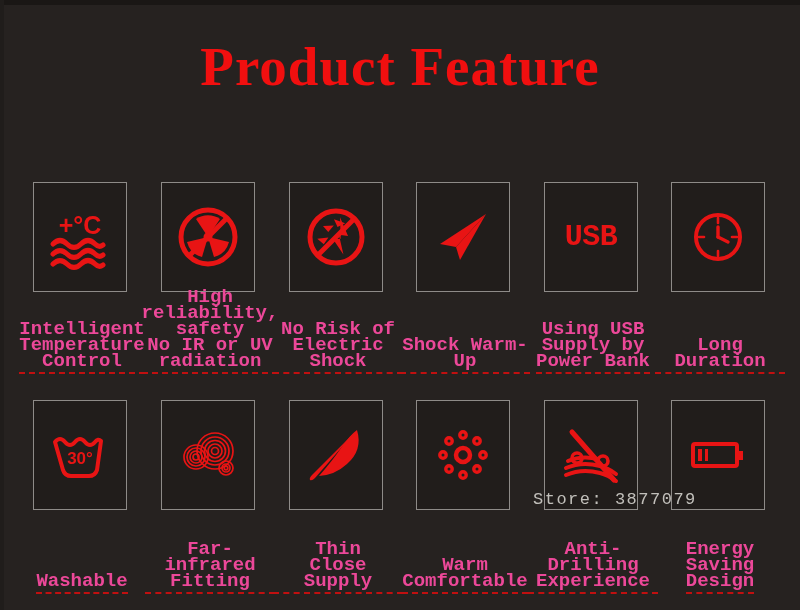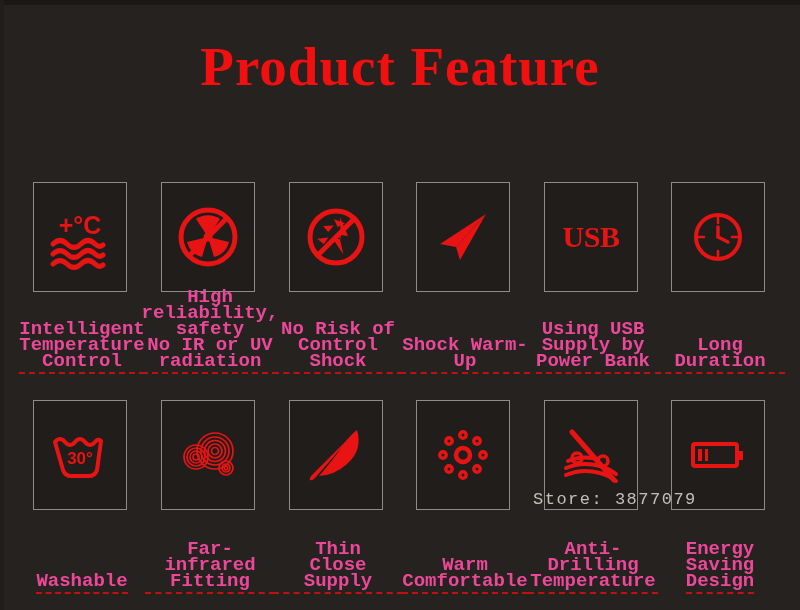--- a/index.html
+++ b/index.html
@@ -98,21 +98,21 @@
   }
   .icon-wrap {
     width: 66px;
     height: 66px;
     display: block;
   }
   .icon-wrap svg { display: block; width: 100%; height: 100%; }
 
   .usb-text {
     color: #e81414;
-    font-family: Liberation Serif, serif;
+    font-family: Liberation Mono, monospace;
     font-weight: bold;
     font-size: 30px;
     letter-spacing: -0.5px;
     line-height: 30px;
   }
 
   
   .label-box {
     position: absolute;
     width: 130px;
@@ -222,21 +222,21 @@
               <path d="M-16 -6 L-6 -10 L-9 -2 Z"></path>
               <path d="M-17 8 L-7 3 L-9 11 Z"></path>
               <path d="M4 -16 L-2 -10 L-8 -16 Z"></path>
             </g>
             <line x1="14" y1="52" x2="52" y2="14" stroke="#e81414" stroke-width="5"></line>
           </svg>
         </span>
       </div>
       <div class="label-box" style="left:-16px">
         <span class="caption">No Risk of
-Control Shock</span>
+Electric Shock</span>
       </div>
     </div>
 
     <div class="cell c3">
       <div class="card">
         <span class="icon-wrap">
           <svg viewBox="0 0 66 66">
             <g fill="#e81414">
               <path d="M56 10 L10 40 L26 43 Z"></path>
               <path d="M56 10 L26 43 L30 56 Z"></path>
@@ -383,21 +383,21 @@
             <g fill="none" stroke="#e81414" stroke-width="3.6">
               <circle cx="19" cy="36" r="5"></circle>
               <circle cx="45" cy="39" r="5"></circle>
             </g>
             <line x1="14" y1="10" x2="56" y2="58" stroke="#e81414" stroke-width="5" stroke-linecap="round"></line>
           </svg>
         </span>
       </div>
       <div class="label-box" style="left:-16px">
         <span class="caption">Anti-Drilling
-Temperature</span>
+Experience</span>
       </div>
     </div>
 
     <div class="cell c5">
       <div class="card">
         <span class="icon-wrap">
           <svg viewBox="0 0 66 66">
             <rect x="8" y="22" width="44" height="22" rx="2" fill="none" stroke="#e81414" stroke-width="4"></rect>
             <rect x="52" y="29" width="6" height="9" fill="#e81414"></rect>
             <rect x="13" y="27" width="4" height="12" fill="#e81414"></rect>

